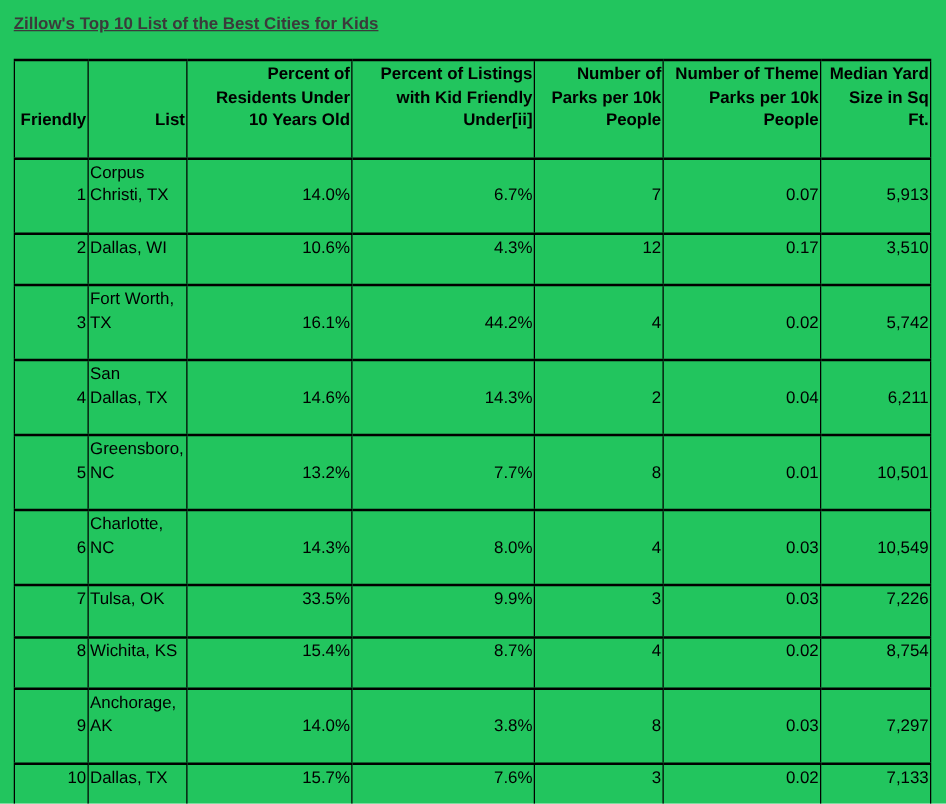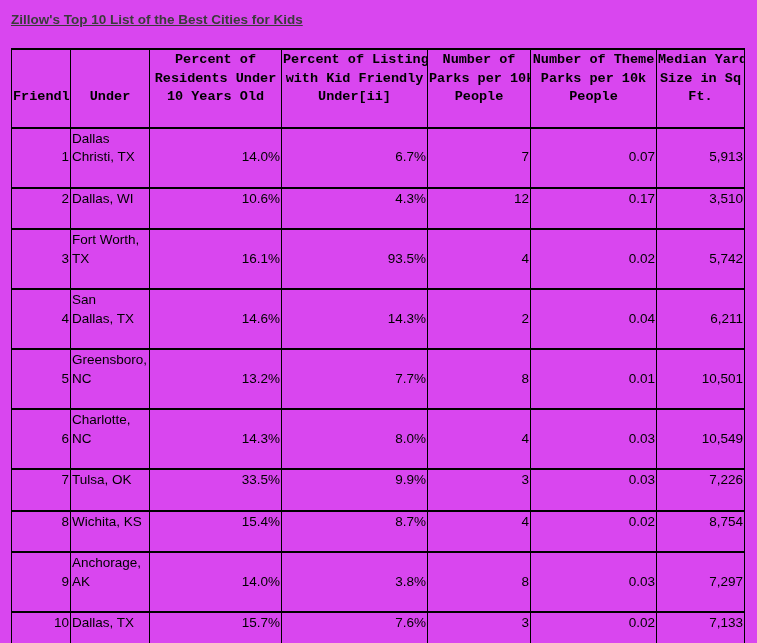--- a/index.html
+++ b/index.html
@@ -8,21 +8,21 @@
     padding: 0;
     background: #ffffff;
     font-family: "Liberation Sans", sans-serif;
     color: #000000;
   }
   .page {
     width: 757px;
     height: 643px;
     padding: 10px 0 0 11px;
     overflow: hidden;
-    background: #d946ef;
+    background: #22c55e;
   }
   .page-title {
     display: inline-block;
     font-size: 13.5px;
     font-weight: bold;
     line-height: 18px;
     color: #3b3b3b;
     text-decoration: underline;
     margin: 0 0 19px 0;
     white-space: pre;
@@ -39,22 +39,21 @@
     border-bottom-width: 2px;
     vertical-align: bottom;
     padding: 1px 1px 20px 1px;
     font-size: 13.5px;
     line-height: 18.5px;
     white-space: pre;
     overflow: hidden;
   }
   .cities-table th {
     font-weight: bold;
-    text-align: center;
-    font-family: Liberation Mono, monospace;
+    text-align: right;
   }
   .cities-table td.num {
     text-align: right;
   }
   .cities-table td.city {
     text-align: left;
   }
 </style>
 </head>
 <body>
@@ -69,42 +68,42 @@
       <col style="width:79px">
       <col style="width:132px">
       <col style="width:146px">
       <col style="width:103px">
       <col style="width:126px">
       <col style="width:88px">
     </colgroup>
     <thead>
       <tr>
         <th>Friendly</th>
-        <th>Under</th>
+        <th>List</th>
         <th>Percent of
 Residents Under
 10 Years Old</th>
         <th>Percent of Listings
 with Kid Friendly
 Under[ii]</th>
         <th>Number of
 Parks per 10k
 People</th>
         <th>Number of Theme
 Parks per 10k
 People</th>
         <th>Median Yard
 Size in Sq
 Ft.</th>
       </tr>
     </thead>
     <tbody>
       <tr>
         <td class="num">1</td>
-        <td class="city">Dallas
+        <td class="city">Corpus
 Christi, TX</td>
         <td class="num">14.0%</td>
         <td class="num">6.7%</td>
         <td class="num">7</td>
         <td class="num">0.07</td>
         <td class="num">5,913</td>
       </tr>
       <tr>
         <td class="num">2</td>
         <td class="city">Dallas, WI</td>
@@ -112,21 +111,21 @@
         <td class="num">4.3%</td>
         <td class="num">12</td>
         <td class="num">0.17</td>
         <td class="num">3,510</td>
       </tr>
       <tr>
         <td class="num">3</td>
         <td class="city">Fort Worth,
 TX</td>
         <td class="num">16.1%</td>
-        <td class="num">93.5%</td>
+        <td class="num">44.2%</td>
         <td class="num">4</td>
         <td class="num">0.02</td>
         <td class="num">5,742</td>
       </tr>
       <tr>
         <td class="num">4</td>
         <td class="city">San
 Dallas, TX</td>
         <td class="num">14.6%</td>
         <td class="num">14.3%</td>

